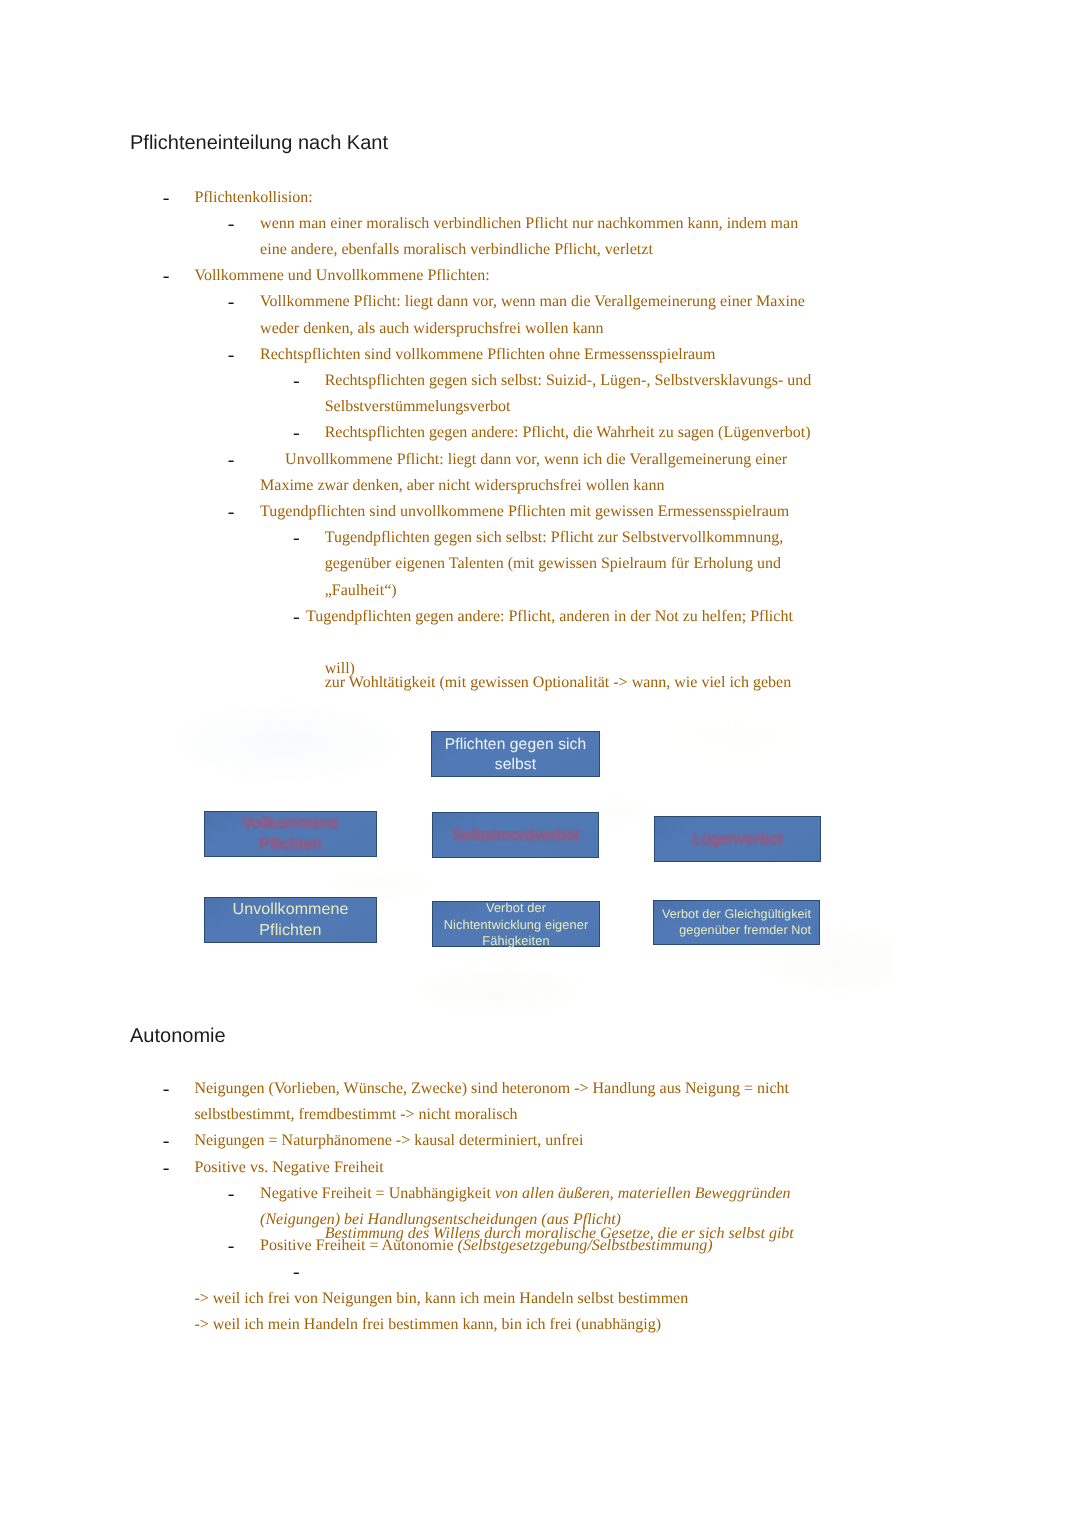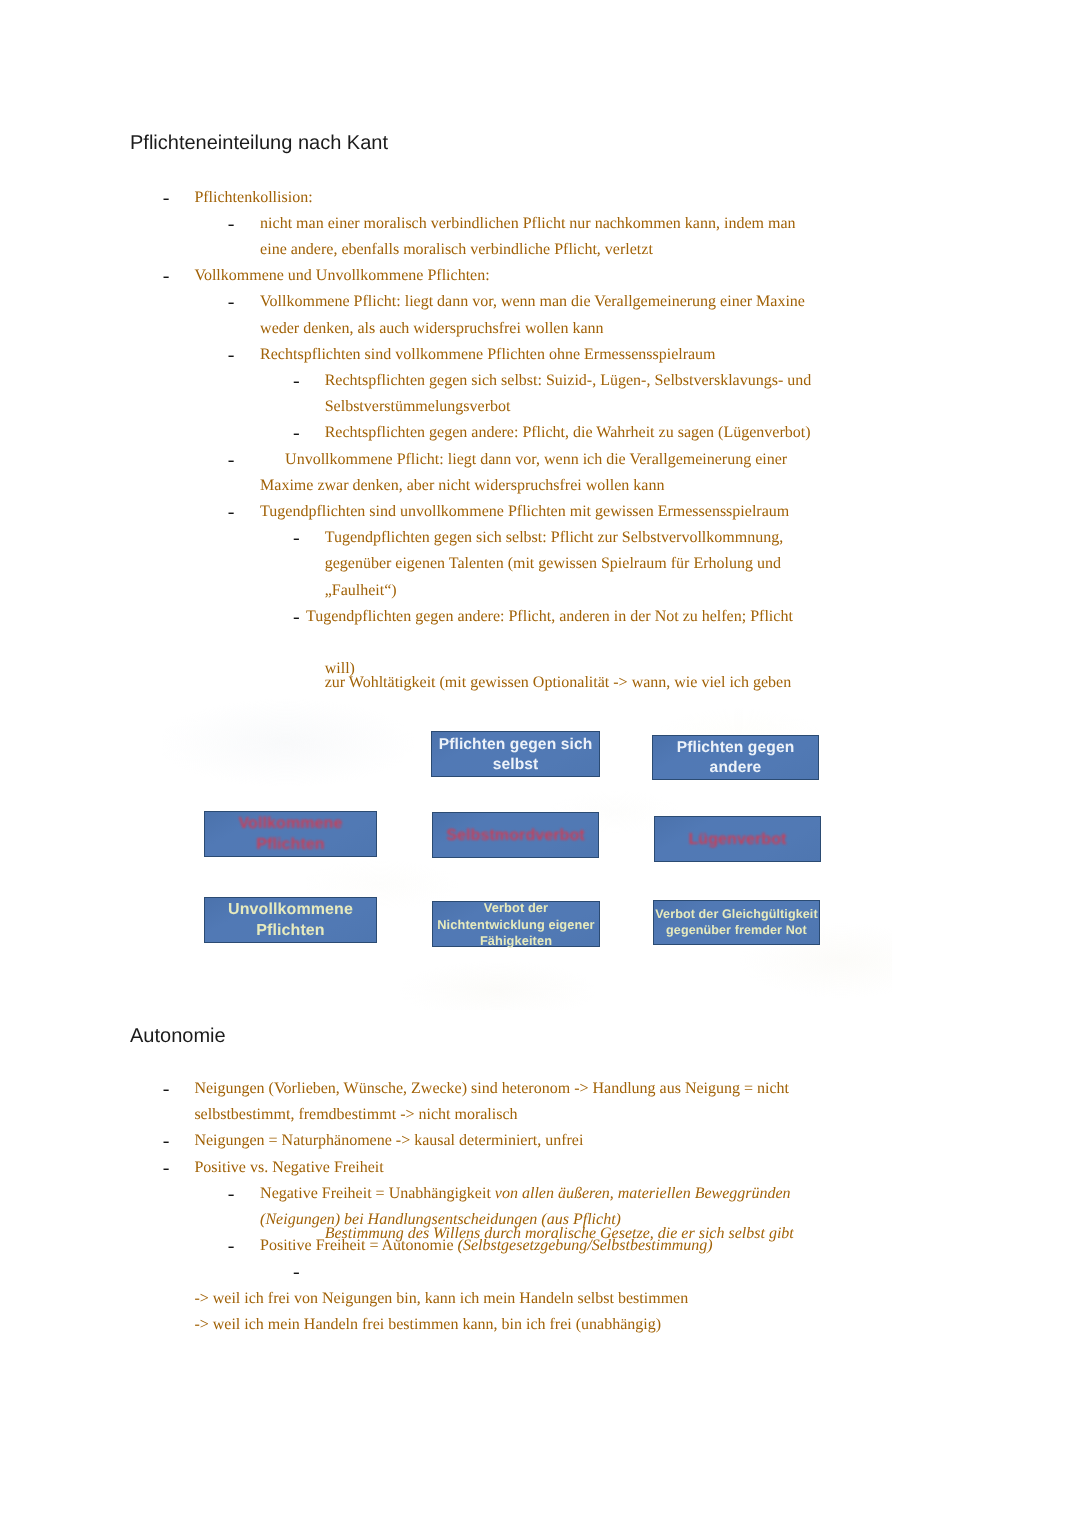--- a/index.html
+++ b/index.html
@@ -30,39 +30,39 @@
       radial-gradient(ellipse 120px 36px at 46% 94%, rgba(238,236,226,0.20) 0%, rgba(238,236,226,0) 82%),
       radial-gradient(ellipse 100px 34px at 79% 17%, rgba(250,249,235,0.22) 0%, rgba(250,249,235,0) 82%),
       radial-gradient(ellipse 95px 30px at 30% 62%, rgba(245,244,237,0.18) 0%, rgba(245,244,237,0) 82%),
       radial-gradient(ellipse 80px 26px at 62% 40%, rgba(243,243,238,0.16) 0%, rgba(243,243,238,0) 82%);
   }
   .dbox{position:absolute;box-sizing:border-box;
         font-family:"Liberation Sans",sans-serif;
         display:flex;align-items:center;justify-content:center;text-align:center;
         background:linear-gradient(150deg,#4a72ad 0%,#5079b6 26%,#5079b5 72%,#4d76b1 100%);border:1px solid #2a4a73;
         line-height:1.27;letter-spacing:0.1px;padding-top:2px;}
-  .dbox span{display:block;font-weight:bold;}
+  .dbox span{display:block;}
   .white{color:#eef4fb;}
   .red{color:#d33952;}
   .red > div{filter:blur(1.1px);opacity:0.95;}
   .cream{color:#e8ecbe;}
   .cream > div{filter:blur(0.25px);}
 </style>
 </head>
 <body>
 
 <div class="page">
 
   <div class="heading" id="h-pflichten" style="top:133px">Pflichteneinteilung nach Kant</div>
 
   <div id="body-top">
       <div class="dash" style="left: 162.8px; top: 187.6px;">-</div>
       <div class="ln" style="left: 194.4px; top: 187.6px;">Pflichtenkollision:</div>
       <div class="dash" style="left: 227.7px; top: 213.8px;">-</div>
-      <div class="ln" style="left: 260.1px; top: 213.8px;">nicht man einer moralisch verbindlichen Pflicht nur nachkommen kann, indem man</div>
+      <div class="ln" style="left: 260.1px; top: 213.8px;">wenn man einer moralisch verbindlichen Pflicht nur nachkommen kann, indem man</div>
       <div class="ln" style="left: 260.1px; top: 240px;">eine andere, ebenfalls moralisch verbindliche Pflicht, verletzt</div>
       <div class="dash" style="left: 162.8px; top: 266.2px;">-</div>
       <div class="ln" style="left: 194.4px; top: 266.2px;">Vollkommene und Unvollkommene Pflichten:</div>
       <div class="dash" style="left: 227.7px; top: 292.4px;">-</div>
       <div class="ln" style="left: 260.1px; top: 292.4px;">Vollkommene Pflicht: liegt dann vor, wenn man die Verallgemeinerung einer Maxine</div>
       <div class="ln" style="left: 260.1px; top: 318.6px;">weder denken, als auch widerspruchsfrei wollen kann</div>
       <div class="dash" style="left: 227.7px; top: 344.8px;">-</div>
       <div class="ln" style="left: 260.1px; top: 344.8px;">Rechtspflichten sind vollkommene Pflichten ohne Ermessensspielraum</div>
       <div class="dash" style="left: 292.9px; top: 371px;">-</div>
       <div class="ln" style="left: 324.7px; top: 371px;">Rechtspflichten gegen sich selbst: Suizid-, Lügen-, Selbstversklavungs- und</div>
@@ -85,26 +85,20 @@
     </div>
 
   <div id="diagram">
     <div class="paper"></div>
   <div class="dbox white" style="left: 259px; top: 41px; width: 169px; height: 45.5px; font-size: 15.6px;">
         <div>
           <span>Pflichten gegen sich</span>
           <span>selbst</span>
         </div>
       </div>
-      <div class="dbox white" style="left: 480px; top: 44.5px; width: 167px; height: 45px; font-size: 15.6px;">
-        <div>
-          <span>Pflichten gegen</span>
-          <span>andere</span>
-        </div>
-      </div>
       <div class="dbox red" style="left: 32px; top: 121px; width: 173px; height: 45.5px; font-size: 16px;">
         <div>
           <span>Vollkommene</span>
           <span>Pflichten</span>
         </div>
       </div>
       <div class="dbox red" style="left: 260px; top: 122px; width: 167px; height: 46px; font-size: 16px;">
         <div>
           <span>Selbstmordverbot</span>
         </div>
@@ -120,21 +114,21 @@
           <span>Nichtentwicklung eigener</span>
           <span>Fähigkeiten</span>
         </div>
       </div>
       <div class="dbox cream" style="left: 32px; top: 207px; width: 173px; height: 45.5px; font-size: 16px;">
         <div>
           <span>Unvollkommene</span>
           <span>Pflichten</span>
         </div>
       </div>
-      <div class="dbox cream" style="left: 481px; top: 210px; width: 167px; height: 44.5px; font-size: 12.55px;">
+      <div class="dbox cream" style="left: 481px; top: 210px; width: 167px; height: 44.5px; font-size: 12.55px; text-align: right;">
         <div>
           <span>Verbot der Gleichgültigkeit</span>
           <span>gegenüber fremder Not</span>
         </div>
       </div>
     </div>
 
   <div class="heading" id="h-autonomie" style="top:1026px">Autonomie</div>
 
   <div id="body-bottom">

